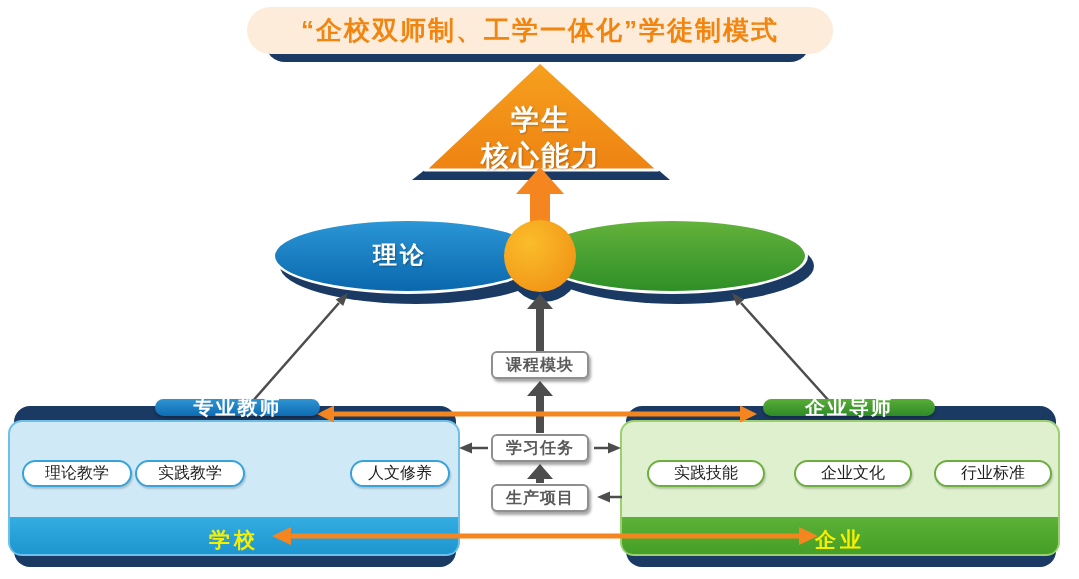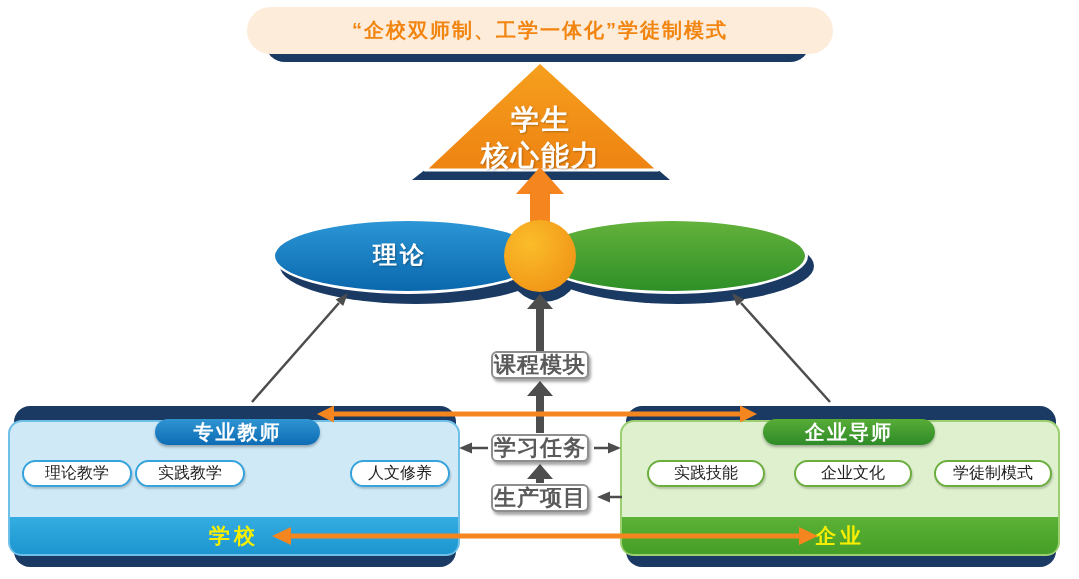--- a/index.html
+++ b/index.html
@@ -8,21 +8,21 @@
     font-family:"Liberation Sans","DejaVu Sans",sans-serif;
   }
   .abs{position:absolute;}
   svg.layer{position:absolute;left:0;top:0;}
 
   
   .banner-shadow{left:265px;top:22px;width:545px;height:40px;border-radius:20px;background:#1b3a63;}
   .banner{
     left:247px;top:7px;width:586px;height:47px;border-radius:24px;background:#fcecd9;
     display:flex;align-items:center;justify-content:center;
-    color:#f28410;font-weight:bold;font-size:20px;letter-spacing:2px;
+    color:#f28410;font-weight:bold;font-size:26px;letter-spacing:2px;
   }
 
   
   .tri-text{
     left:460px;top:102px;width:162px;text-align:center;color:#ffffff;font-weight:bold;
     font-size:28px;line-height:1.3;letter-spacing:2px;text-shadow:1px 1px 2px rgba(0,0,0,0.25);
   }
 
   
   .ellipse{
@@ -43,46 +43,46 @@
 
   
   .panel-shadow{background:#1b3a63;border-radius:16px;}
   .panel-shadow.school{left:14px;top:406px;width:442px;height:161px;}
   .panel-shadow.enterprise{left:626px;top:406px;width:430px;height:161px;}
   .panel{box-sizing:border-box;border-radius:14px;}
   .panel.school{left:8px;top:420px;width:452px;height:136px;background:#cfe9f7;border:2px solid #6fc0e8;text-decoration:underline;}
   .panel.enterprise{left:620px;top:420px;width:440px;height:136px;background:#def0cd;border:2px solid #9ccf6f;}
   .panel-bar{
     position:absolute;left:0;right:0;bottom:0;height:37px;border-radius:0 0 11px 11px;
-    display:flex;align-items:center;justify-content:center;
+    display:flex;align-items:flex-end;justify-content:center;
     color:#f8ef00;font-weight:bold;font-size:21px;letter-spacing:4px;
   }
   .panel.school .panel-bar{background:linear-gradient(180deg,#34ade2,#1d95cf);}
   .panel.enterprise .panel-bar{background:linear-gradient(180deg,#5cb236,#459e27);}
   .chip{
     position:absolute;top:38px;height:27px;background:#fff;border-radius:14px;box-sizing:border-box;
     display:flex;align-items:center;justify-content:center;
     font-size:16px;color:#1d1d1d;box-shadow:1px 2px 2px rgba(0,0,0,0.18);
   }
   .panel.school .chip{border:2px solid #35a3dc;}
   .panel.enterprise .chip{border:2px solid #6cae3e;}
 
   
   .hpill{
-    height:26px;border-radius:16px;display:flex;align-items:center;justify-content:center;
-    color:#fff;font-weight:bold;font-size:20px;letter-spacing:2px;box-shadow:0 2px 3px rgba(0,0,0,0.3);margin-top:20px;
+    height:17px;border-radius:16px;display:flex;align-items:center;justify-content:center;
+    color:#fff;font-weight:bold;font-size:20px;letter-spacing:2px;box-shadow:0 2px 3px rgba(0,0,0,0.3);
   }
   .hpill.school{left:155px;top:399px;width:165px;background:linear-gradient(180deg,#2f94d2,#0d6cb4);}
   .hpill.enterprise{left:763px;top:399px;width:172px;background:linear-gradient(180deg,#58ac37,#2e8b28);}
 
   
   .flow{
     left:491px;width:98px;height:28px;background:#fff;border:2px solid #8f8f8f;border-radius:6px;
     box-sizing:border-box;display:flex;align-items:center;justify-content:center;
-    font-size:22px;color:#5a5a5a;font-weight:bold;letter-spacing:1px;
+    font-size:16px;color:#5a5a5a;font-weight:bold;letter-spacing:1px;
     box-shadow:2px 3px 3px rgba(0,0,0,0.35);
   }
   .flow.module{top:351px;}
   .flow.task{top:434px;}
   .flow.project{top:484px;}
 </style>
 </head>
 <body>
 
 <div class="stage">
@@ -135,21 +135,21 @@
 
   <div class="abs panel-shadow enterprise"></div>
   <div class="abs panel enterprise">
     <div class="chip" style="left:25px;width:118px;">
       <span>实践技能</span>
     </div>
     <div class="chip" style="left:172px;width:118px;">
       <span>企业文化</span>
     </div>
     <div class="chip" style="left:312px;width:118px;">
-      <span>学徒制模式</span>
+      <span>行业标准</span>
     </div>
     <div class="panel-bar">
       <span>企业</span>
     </div>
   </div>
 
   <svg class="layer" width="1079" height="579" style="pointer-events:none;">
 
     <g fill="#4d4d4d">
       <rect x="536" y="307" width="8" height="44"></rect>

